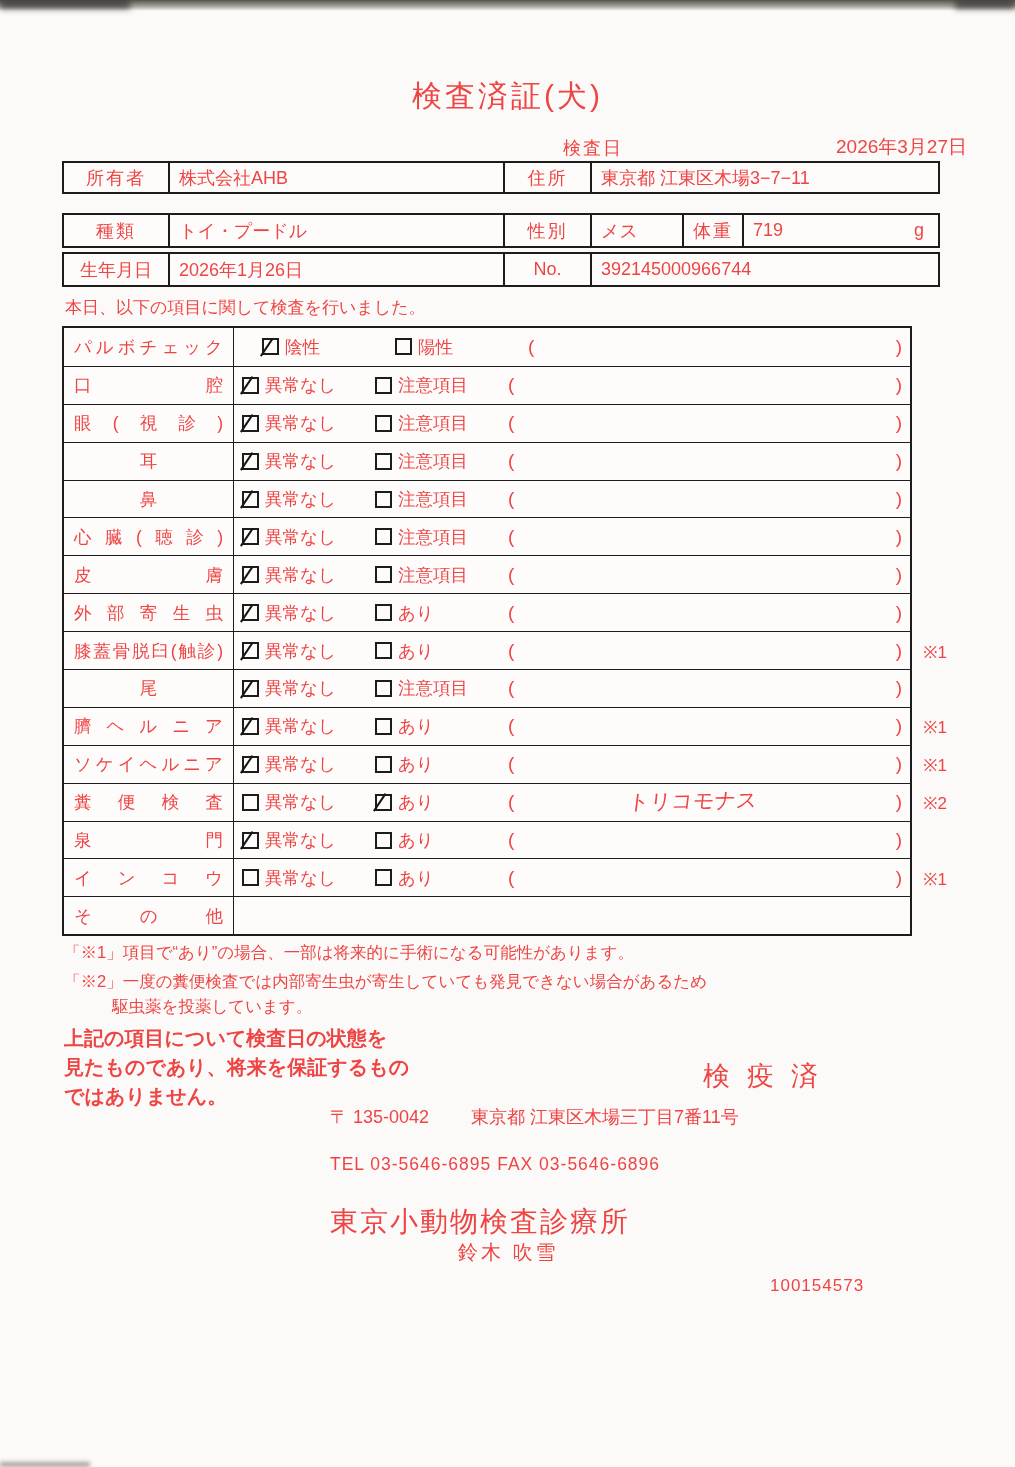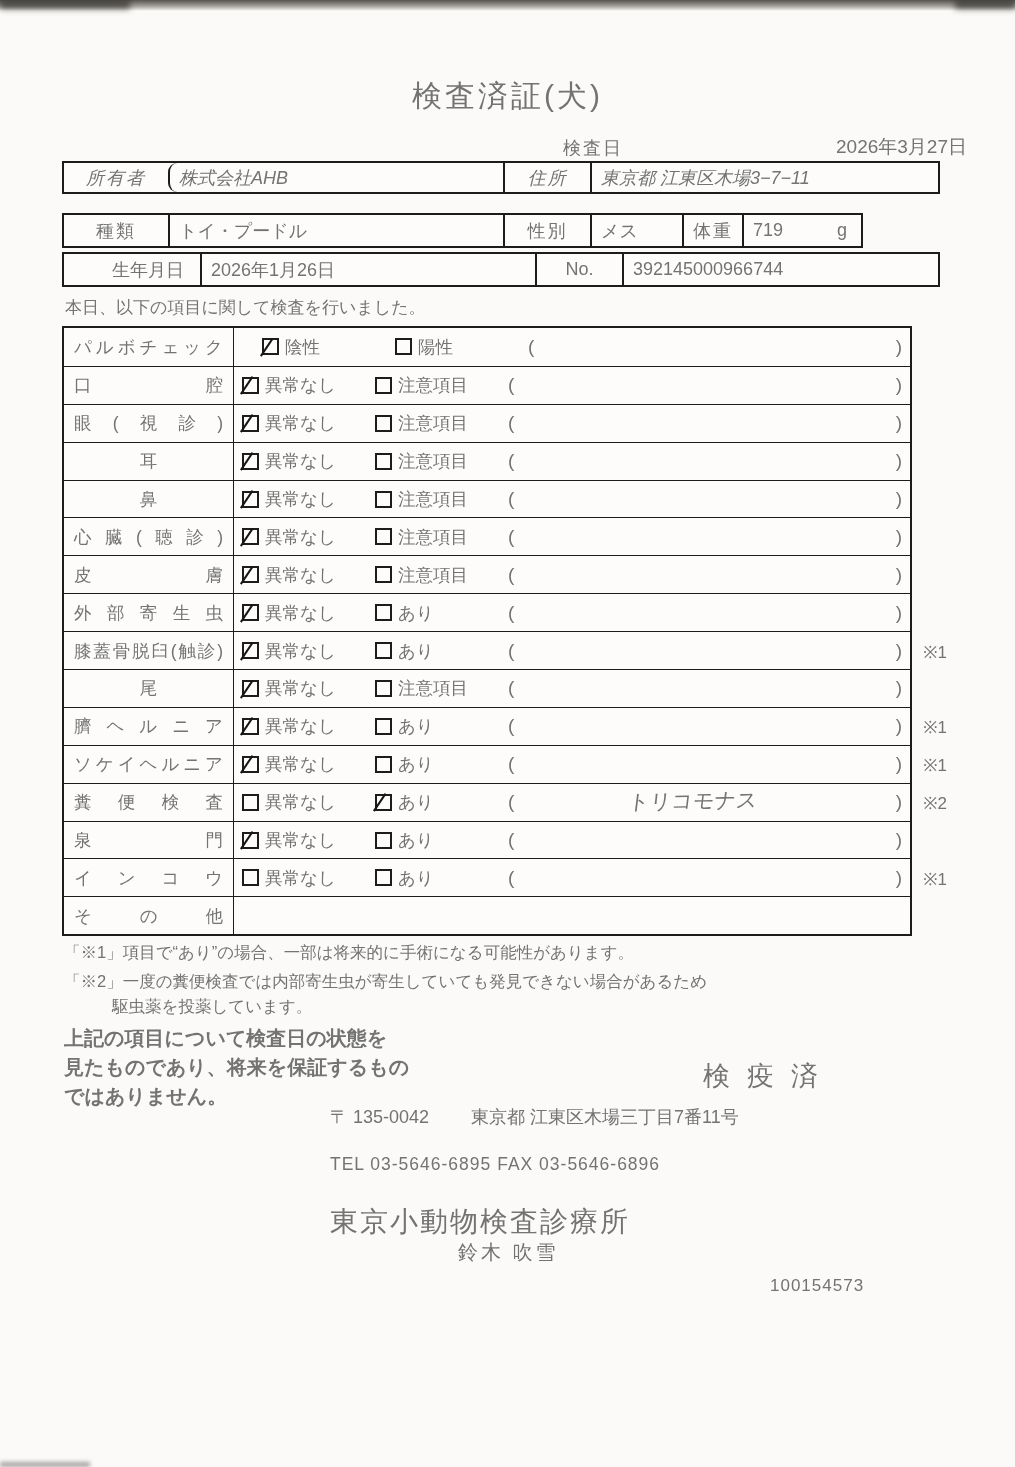--- a/index.html
+++ b/index.html
@@ -1,18 +1,18 @@
 <!DOCTYPE html>
 <html><head>
 <meta charset="utf-8">
 <style>
   html,body{margin:0;padding:0;background:#d8d6d2;}
   .page{
     position:relative;width:1015px;height:1467px;margin:0 auto;
-    background:#fbfaf8;color:#737373;overflow:hidden;
+    background:#fbfaf8;color:#ef4444;overflow:hidden;
     font-family:"Liberation Sans",sans-serif;
   }
   
   .scan-top{position:absolute;top:0;left:0;right:0;height:11px;
     background:linear-gradient(#56544f,#a3a09a 55%,rgba(251,250,248,0));}
   .scan-corner{position:absolute;top:0;height:9px;background:rgba(38,37,34,.65);filter:blur(3px);}
   .scan-corner.left{left:0;width:130px;}
   .scan-corner.right{right:0;width:60px;}
   .scan-bottom{position:absolute;bottom:0;left:0;width:90px;height:5px;background:rgba(60,58,54,.45);filter:blur(2px);}
 
@@ -23,22 +23,22 @@
   .date-line-value{position:absolute;left:788px;top:134px;font-size:19px;margin-left:48px;}
 
   .box{position:absolute;display:flex;border:2px solid #1c1c1c;box-sizing:border-box;background:#fdfcfb;}
   .cell{box-sizing:border-box;border-left:2px solid #1c1c1c;display:flex;align-items:center;
     padding:0 9px;font-size:18px;white-space:nowrap;overflow:hidden;}
   .cell:first-child{border-left:none;}
   .cell.lab{justify-content:center;letter-spacing:2px;}
   .cell.num-right{justify-content:space-between;padding-right:14px;}
   .cell .unit{margin-left:16px;}
 
-  .owner-box{left:62px;top:161px;width:878px;height:33px;font-style:italic;}
-  .info-box1{left:62px;top:213px;width:801px;height:35px;}
+  .owner-box{left:62px;top:161px;width:878px;height:33px;}
+  .info-box1{left:62px;top:213px;width:878px;height:35px;}
   .info-box2{left:62px;top:252px;width:878px;height:35px;}
 
   .intro{position:absolute;left:65px;top:296px;font-size:17px;}
 
   .exam{position:absolute;left:62px;top:326px;width:850px;border:2px solid #1c1c1c;box-sizing:border-box;background:#fdfcfb;}
   .exam-row{display:flex;height:37.9px;box-sizing:border-box;border-top:1.5px solid #1c1c1c;position:relative;}
   .exam-row:first-child{border-top:none;gap:20px;}
   .exam-label{width:170px;box-sizing:border-box;border-right:1.5px solid #1c1c1c;
     display:flex;align-items:center;padding:0 10px;font-size:17.5px;flex:none;}
   .jl{width:100%;text-align:justify;text-align-last:justify;text-justify:inter-character;}
@@ -76,39 +76,39 @@
   <div class="scan-corner right"></div>
   <div class="scan-bottom"></div>
 
   <div class="title">検査済証(犬)</div>
 
   <div class="date-line-label">検査日</div>
   <div class="date-line-value">2026年3月27日</div>
 
   <div class="box owner-box">
     <div class="cell lab" style="width:104px;">所有者</div>
-    <div class="cell" style="width:335px;border-radius:9px;">株式会社AHB</div>
+    <div class="cell" style="width:335px;">株式会社AHB</div>
     <div class="cell lab" style="width:87px;">住所</div>
     <div class="cell" style="flex:1;">東京都 江東区木場3−7−11</div>
   </div>
 
   <div class="box info-box1">
     <div class="cell lab" style="width:104px;">種類</div>
     <div class="cell" style="width:335px;">トイ・プードル</div>
     <div class="cell lab" style="width:87px;">性別</div>
     <div class="cell" style="width:92px;">メス</div>
     <div class="cell lab" style="width:60px;padding:0 4px;">体重</div>
     <div class="cell num-right" style="flex:1;">
       <span>719</span>
       <span class="unit">g</span>
     </div>
   </div>
 
   <div class="box info-box2">
-    <div class="cell lab" style="width:104px;letter-spacing:0;margin-left:32px;">生年月日</div>
+    <div class="cell lab" style="width:104px;letter-spacing:0;">生年月日</div>
     <div class="cell" style="width:335px;">2026年1月26日</div>
     <div class="cell lab" style="width:87px;letter-spacing:0;">No.</div>
     <div class="cell" style="flex:1;">392145000966744</div>
   </div>
 
   <div class="intro">本日、以下の項目に関して検査を行いました。</div>
 
   <div class="exam">
       <div class="exam-row">
       <div class="exam-label">

